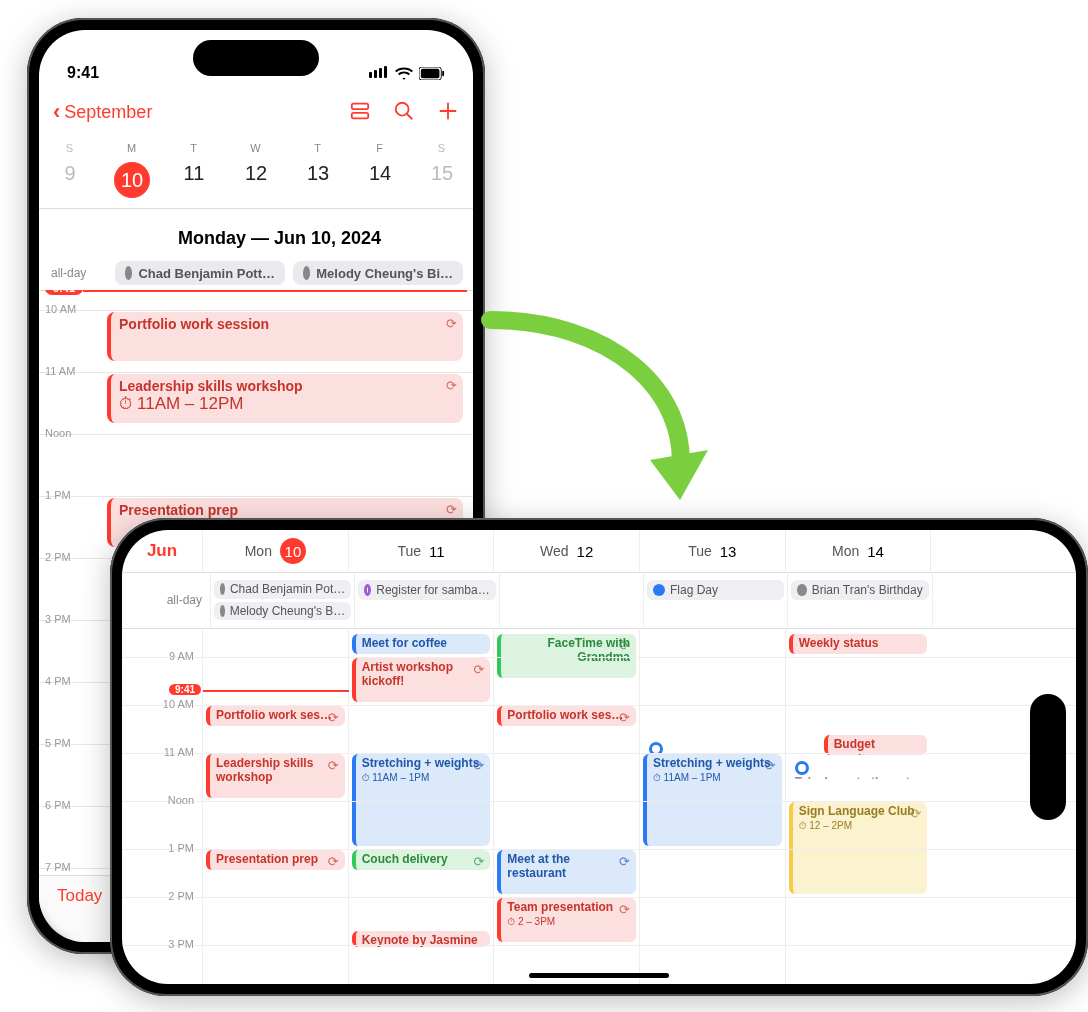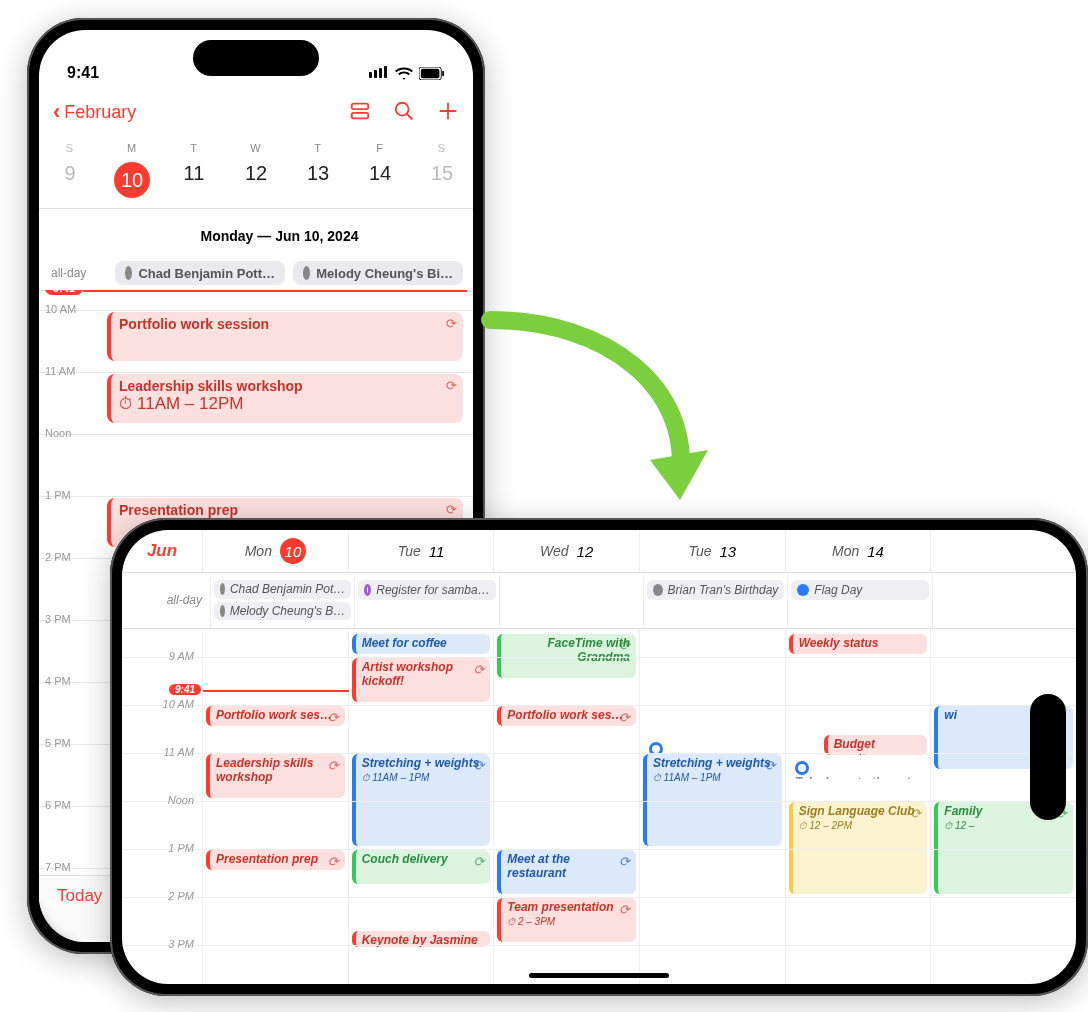--- a/index.html
+++ b/index.html
@@ -105,21 +105,21 @@
     border-radius: 50%;
     display: flex; align-items: center; justify-content: center;
   }
 
   
   .daytitle {
     position: absolute;
     top: 192px; left: 0; right: 0;
     text-align: center;
     font-weight: 700;
-    font-size: 14px;
+    font-size: 18px;
     padding: 6px 0;
     margin-left: 47px;
   }
 
   
   .alldayrow {
     position: absolute;
     top: 226px; left: 0; right: 0;
     height: 34px;
     display: flex;
@@ -218,21 +218,21 @@
     display: flex;
     align-items: flex-start;
     justify-content: space-between;
     padding: 10px 18px 0 18px;
     font-size: 17px;
     background: #f9f9f9cc;
     backdrop-filter: blur(4px);
   }
 
   
-  .l-phone { left: 110px; top: 518px; width: 978px; height: 478px; font-style: italic; }
+  .l-phone { left: 110px; top: 518px; width: 978px; height: 478px; }
   .l-screen { left: 12px; top: 12px; width: 954px; height: 454px; }
   .l-notch  { right: 22px; top: 176px; }
 
   .l-header {
     position: absolute;
     top: 0; left: 0; right: 0;
     height: 42px;
     display: flex;
     border-bottom: 1px solid #ddd;
   }
@@ -414,21 +414,21 @@
               <rect x="0" y="0" width="24" height="14" rx="3" fill="none" stroke="#000"></rect>
               <rect x="2" y="2" width="20" height="10" rx="2" fill="#000"></rect>
               <rect x="25" y="4" width="2" height="6" rx="1" fill="#000"></rect>
             </svg>
         </span>
       </div>
 
       <div class="p-nav">
         <span class="p-nav-left red">
           <span class="chev-left">‹</span>
-          <span>February</span>
+          <span>September</span>
         </span>
         <span class="p-nav-right">
           <span>
             <svg class="svg-icon" viewBox="0 0 24 24">
                 <rect x="3" y="4" width="18" height="6" rx="2"></rect>
                 <rect x="3" y="14" width="18" height="6" rx="2"></rect>
               </svg>
           </span>
           <span>
             <svg class="svg-icon" viewBox="0 0 24 24">
@@ -591,28 +591,28 @@
             </div>
             <div class="l-allday-cell">
               <div class="pill">
                 <span class="dot dot-ring-purple"></span>
                 <span>Register for samba…</span>
               </div>
             </div>
             <div class="l-allday-cell"></div>
             <div class="l-allday-cell">
               <div class="pill">
+                <span class="dot dot-solid-blue"></span>
+                <span>Flag Day</span>
+              </div>
+            </div>
+            <div class="l-allday-cell">
+              <div class="pill">
                 <span class="dot dot-solid-gray"></span>
                 <span>Brian Tran's Birthday</span>
-              </div>
-            </div>
-            <div class="l-allday-cell">
-              <div class="pill">
-                <span class="dot dot-solid-blue"></span>
-                <span>Flag Day</span>
               </div>
             </div>
             <div class="l-allday-cell"></div>
           </div>
       </div>
 
       <div class="l-timeline">
         <div class="l-hourlabels" id="l-hourlabels">
             <div class="l-hour" style="top: 28.8px;">
               <div class="l-hourlabel">9 AM</div>
@@ -656,21 +656,21 @@
             </div>
             <div class="l-col">
               <div class="l-ev bar-blue" style="top: 5.8px; height: 20px;">
                 <span class="t">Meet for coffee</span>
               </div>
               <div class="l-ev bar-red" style="top: 29.8px; height: 44px;">
                 <span class="t">Artist workshop kickoff!</span>
                 <span class="recur">⟳</span>
               </div>
               <div class="l-ev bar-blue" style="top: 125.8px; height: 92px;"><span class="t">Stretching + weights</span><span class="s">⏱ 11AM – 1PM</span><span class="recur">⟳</span></div>
-              <div class="l-ev bar-green" style="top: 221.8px; height: 34px;">
+              <div class="l-ev bar-green" style="top: 221.8px; height: 20px;">
                 <span class="t">Couch delivery</span>
                 <span class="recur">⟳</span>
               </div>
               <div class="l-ev bar-red" style="top: 303.4px; height: 15.2px;">
                 <span class="t">Keynote by Jasmine</span>
               </div>
             </div>
             <div class="l-col">
               <div class="l-ev bar-green" style="top: 5.8px; height: 44px; text-align: right;">
                 <span class="t">FaceTime with Grandma</span>
@@ -692,26 +692,20 @@
             </div>
             <div class="l-col">
               <div class="l-ev bar-red" style="top: 5.8px; height: 20px;">
                 <span class="t">Weekly status</span>
               </div>
               <div class="l-ev bar-red" style="top: 106.6px; height: 20px; margin-left: 35px;">
                 <span class="t">Budget meeting</span>
               </div>
               <div class="l-ev  tentative" style="background: rgb(255, 255, 255); top: 130.6px; height: 20px;"><span class="ring-blue"></span><span class="t">Take Luna to the vet</span></div>
               <div class="l-ev bar-yellow" style="top: 173.8px; height: 92px;"><span class="t">Sign Language Club</span><span class="s">⏱ 12 – 2PM</span><span class="recur">⟳</span></div>
-            </div>
-            <div class="l-col">
-              <div class="l-ev bar-blue" style="top: 77.8px; height: 63.2px;">
-                <span class="t">wi</span>
-              </div>
-              <div class="l-ev bar-green" style="top: 173.8px; height: 92px;"><span class="t">Family</span><span class="s">⏱ 12 –</span><span class="recur">⟳</span></div>
             </div>
             <div style="position: absolute; left: 0px; right: 0px; top: 28.8px; border-top: 1px solid rgb(238, 238, 238); pointer-events: none;"></div>
             <div style="position: absolute; left: 0px; right: 0px; top: 76.8px; border-top: 1px solid rgb(238, 238, 238); pointer-events: none;"></div>
             <div style="position: absolute; left: 0px; right: 0px; top: 124.8px; border-top: 1px solid rgb(238, 238, 238); pointer-events: none;"></div>
             <div style="position: absolute; left: 0px; right: 0px; top: 172.8px; border-top: 1px solid rgb(238, 238, 238); pointer-events: none;"></div>
             <div style="position: absolute; left: 0px; right: 0px; top: 220.8px; border-top: 1px solid rgb(238, 238, 238); pointer-events: none;"></div>
             <div style="position: absolute; left: 0px; right: 0px; top: 268.8px; border-top: 1px solid rgb(238, 238, 238); pointer-events: none;"></div>
             <div style="position: absolute; left: 0px; right: 0px; top: 316.8px; border-top: 1px solid rgb(238, 238, 238); pointer-events: none;"></div>
           </div>
       </div>

